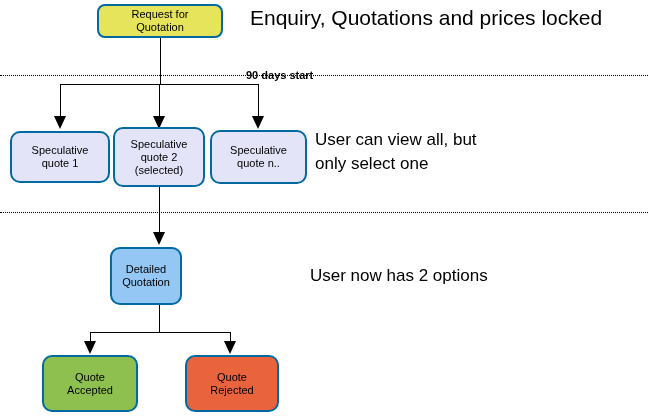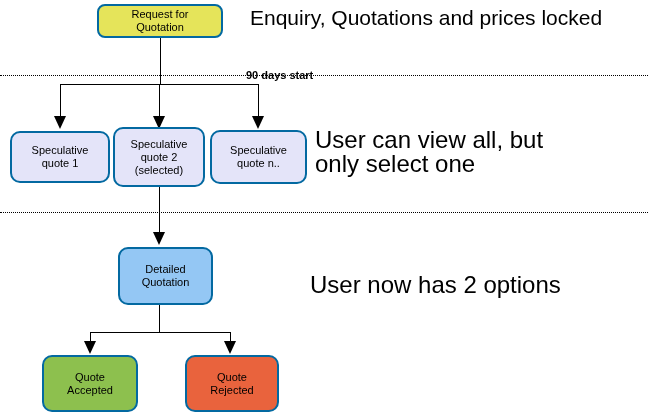--- a/index.html
+++ b/index.html
@@ -16,36 +16,36 @@
   }
   .dotted-line {
     position:absolute; left:0; width:648px; height:0;
     border-top:1px dotted #000;
   }
   .phase-label {
     position:absolute; font-size:11px; font-weight:bold;
     line-height:16px; white-space:nowrap; background:transparent;
   }
   .annotation {
-    position:absolute; font-size:24px; line-height:24px;
+    position:absolute; font-size:17px; line-height:24px;
     white-space:pre-line;
   }
   .vline { position:absolute; width:1px; background:#000; }
   .hline { position:absolute; height:1px; background:#000; }
   .arrowhead {
     position:absolute; width:0; height:0;
     border-left:6px solid transparent; border-right:6px solid transparent;
     border-top:13px solid #000;
   }
   
   #n-request  { left:97px;  top:4px;   width:126px; height:34px; border-radius:8px; }
   #n-spec1    { left:10px;  top:131px; width:100px; height:52px; }
   #n-spec2    { left:113px; top:127px; width:92px;  height:60px; }
   #n-specn    { left:210px; top:130px; width:97px;  height:54px; }
-  #n-detail   { left:118px; top:247px; width:95px;  height:58px;text-align:center; }
+  #n-detail   { left:110px; top:247px; width:72px;  height:58px;text-align:center; }
   #n-accept   { left:42px;  top:355px; width:96px;  height:57px; }
   #n-reject   { left:185px; top:355px; width:94px;  height:57px; }
 </style>
 </head>
 <body>
 
 <div id="canvas">
 
   <div class="dotted-line" style="top:75px;"></div>
   <div class="dotted-line" style="top:212px;"></div>
@@ -103,15 +103,15 @@
   </div>
 
   <div class="node" id="n-reject" style="background-color: rgb(233, 99, 61);">
     <span>Quote
 Rejected</span>
   </div>
 
   <div class="annotation" style="left:234px; top:6px; font-size:21px;margin-left:16px;">Enquiry, Quotations and prices locked</div>
   <div class="annotation" style="left:315px; top:128px;">User can view all, but
 only select one</div>
-  <div class="annotation" style="left:310px; top:273px;">User now has 2 options</div>
+  <div class="annotation" style="left:310px; top:264px;">User now has 2 options</div>
 
 </div>
 
 </body></html>

